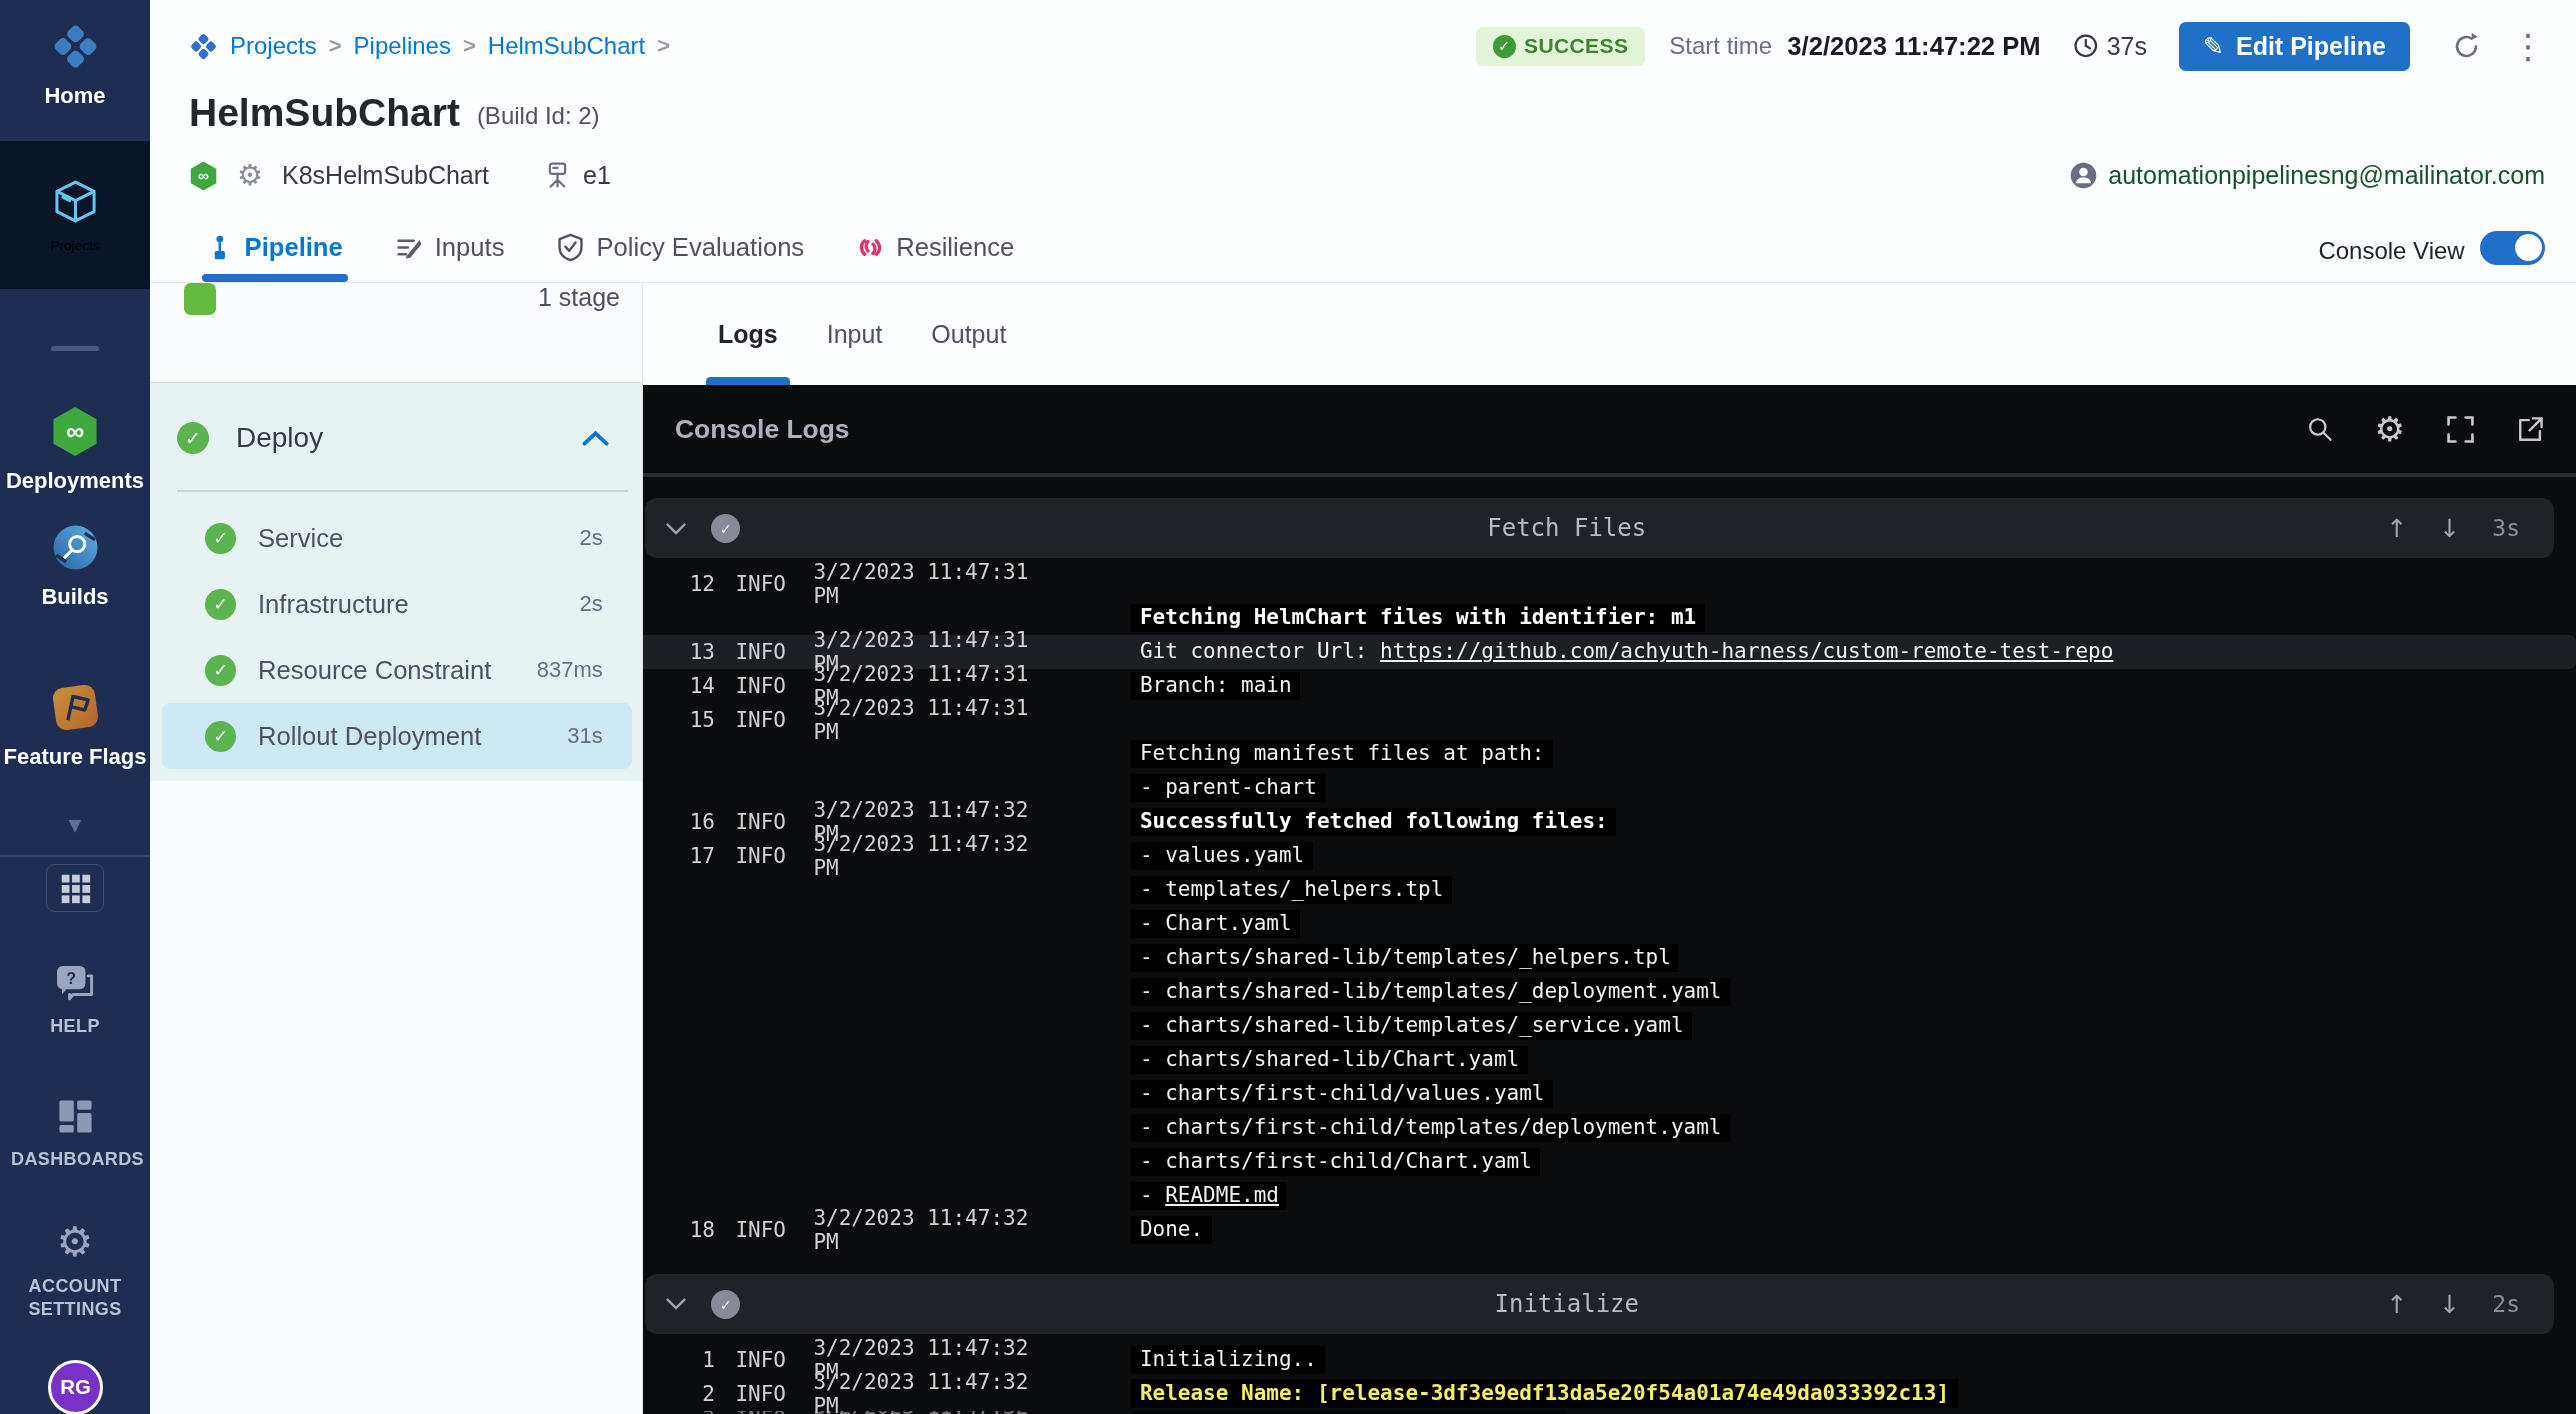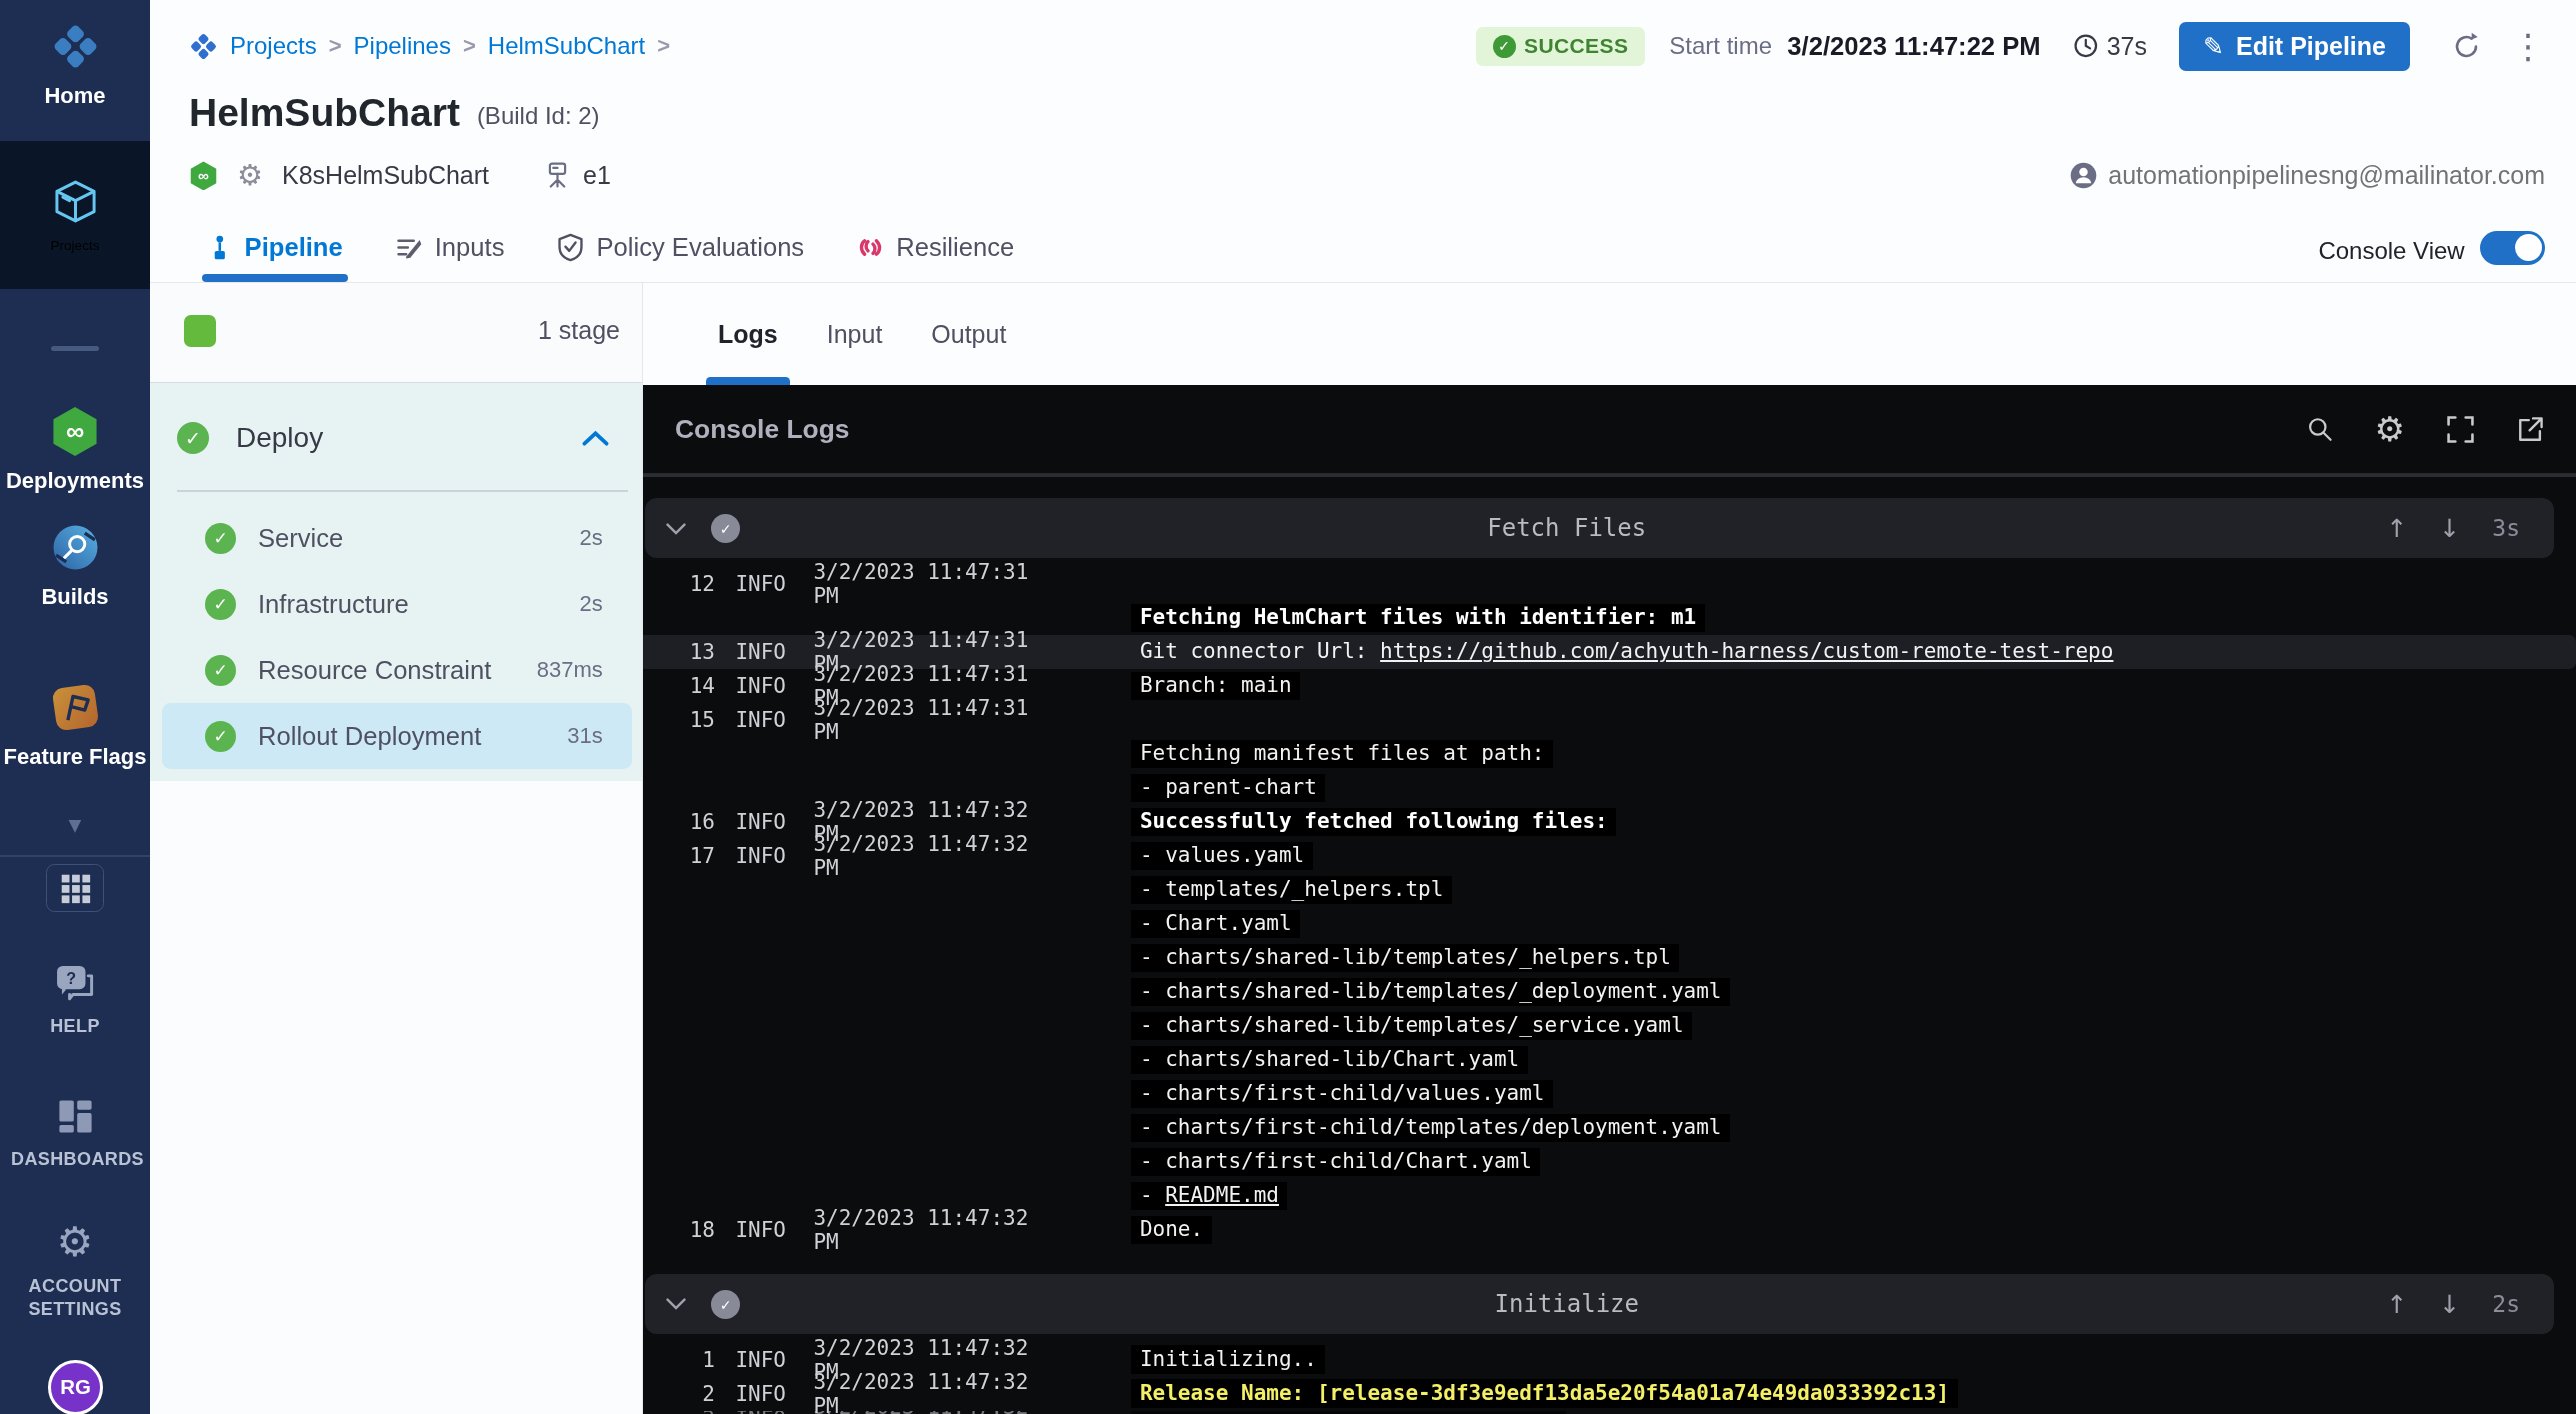--- a/index.html
+++ b/index.html
@@ -53,41 +53,41 @@
   .icon-btn { background:none; border:none; cursor:pointer; display:flex; align-items:center; justify-content:center; }
   .refresh-btn { margin-left:41px; }
   .kebab { margin-left:29px; color:#6b6d85; font-size:34px; line-height:1; }
   .row2 { margin-top:22px; height:46px; gap:17px; }
   .page-title { color:#22272d; font-size:39px; font-weight:700; }
   .build-id { color:#4f5162; font-size:24px; padding-top:6.8px; }
   .row3 { margin-top:20.4px; height:39px; justify-content:space-between; }
   .meta-left { display:flex; align-items:center; gap:19px; }
   .meta-name { color:#383946; font-size:25px; }
   .env-wrap { display:flex; align-items:center; gap:12px; margin-left:36px; }
-  .meta-right { display:flex; align-items:center; gap:10px; color:#737373; font-size:25px; }
+  .meta-right { display:flex; align-items:center; gap:10px; color:#14532d; font-size:25px; }
 
   
   .tabbar { height:70px; display:flex; align-items:center; padding:0 31px 0 57px;
     border-bottom:1.7px solid #e7e8ee; background:#fcfdfe; justify-content:space-between; }
   .tabs { display:flex; align-items:center; gap:53px; height:100%; }
   .tab { position:relative; display:flex; align-items:center; gap:12px; height:100%; cursor:pointer; }
   .tab .tlabel { color:#4f5162; font-size:25.6px; }
   .tab.active .tlabel { color:#0278d5; font-weight:600; }
   .tab.active::after { content:""; position:absolute; left:-5.1px; right:-5.1px; bottom:0; height:7.7px;
     background:#2170c8; border-radius:4.3px; }
   .console-view { display:flex; align-items:flex-end; gap:15.3px; }
   .cv-label { color:#22222a; font-size:24px; }
   .toggle { width:65px; height:34px; border-radius:17px; background:#2170c8; position:relative; cursor:pointer; }
   .toggle .knob { position:absolute; top:3.4px; right:3.4px; width:27px; height:27px; border-radius:50%; background:#fff; }
 
   
   .content { flex:1; display:flex; min-height:0; }
   .stage-panel { width:493px; flex:0 0 493px; background:#fbfcfd; border-right:1.7px solid #e6e7ec;
     display:flex; flex-direction:column; }
-  .stage-strip { height:100px; display:flex; align-items:center; justify-content:space-between;
+  .stage-strip { height:100px; display:flex; align-items:flex-start; justify-content:space-between;
     padding:0 22px 4px 34px; border-bottom:1.7px solid #d9dbe2; background:#fafbfc; }
   .stage-sq { width:32px; height:32px; background:#63ba3c; border-radius:6.8px; }
   .stage-count { color:#4f5162; font-size:25px; }
   .deploy-section { background:#e7f3f2; padding-bottom:12px; }
   .deploy-row { display:flex; align-items:center; margin:27px 32px 0 27px; height:56px; cursor:pointer; }
   .check-circle { width:32px; height:32px; border-radius:50%; background:#5cb450; color:#fff; font-size:19px;
     font-weight:700; display:flex; align-items:center; justify-content:center; flex:0 0 32px; }
   .deploy-name { color:#383946; font-size:28px; margin-left:27px; flex:1; }
   .deploy-divider { height:1.7px; background:#ccd2d9; margin:24px 13.6px 0 27px; }
   .step-list { padding-top:13.6px; }

